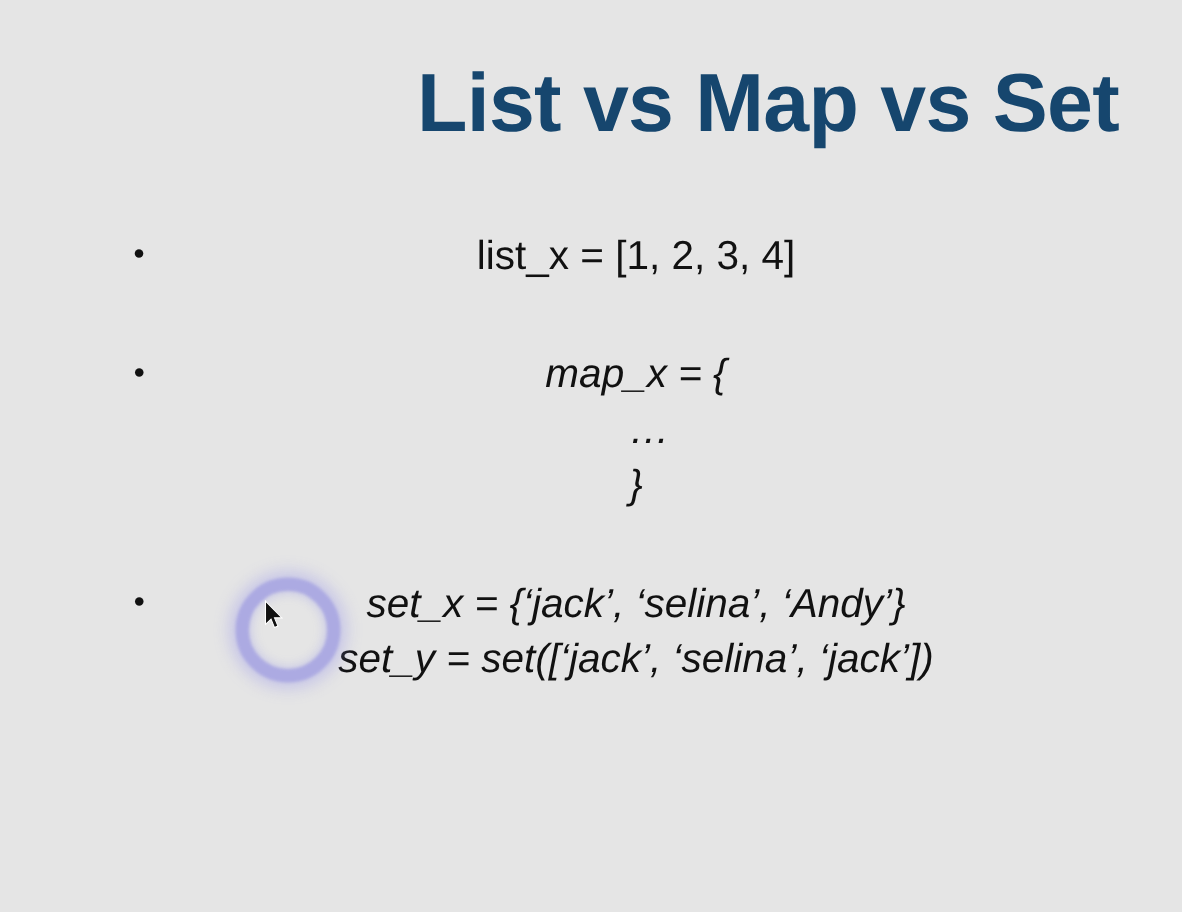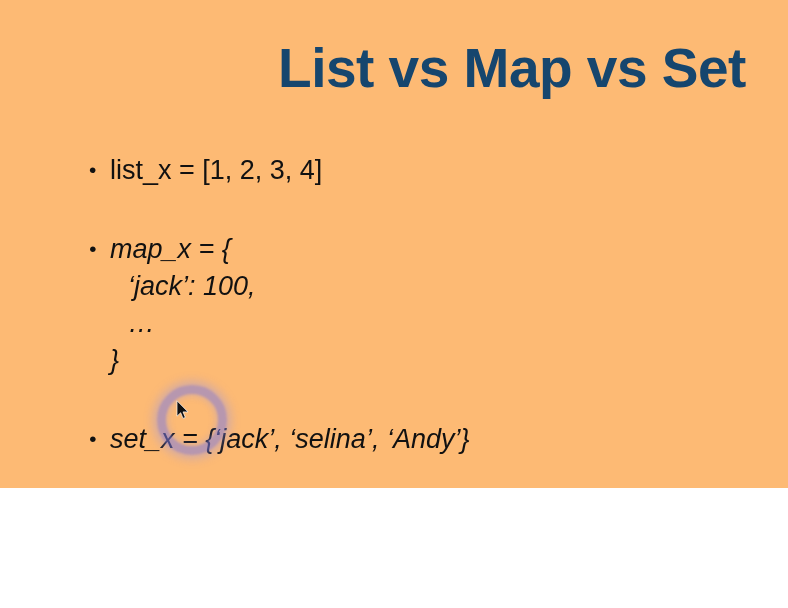--- a/index.html
+++ b/index.html
@@ -11,22 +11,22 @@
     width: 788px;
     height: 608px;
     overflow: hidden;
     font-family: "Liberation Sans", "DejaVu Sans", sans-serif;
     -webkit-font-smoothing: antialiased;
   }
 
   .slide {
     position: relative;
     width: 788px;
-    height: 488px;
-    background: #fdba74;
+    height: 608px;
+    background: #e5e5e5;
     overflow: hidden;
   }
 
   
   .title-box {
     position: absolute;
     left: 250px;
     top: 40px;
     width: 524px;
     text-align: center;
@@ -45,20 +45,21 @@
   
   .body-box {
     position: absolute;
     left: 88px;
     top: 152px;
     width: 650px;
   }
 
   .blk {
     position: relative;
+    text-align: center;
   }
   .blk + .blk {
     margin-top: 42px;
     font-style: italic;
   }
 
   .line {
     position: relative;
     font-family: "Liberation Sans", "DejaVu Sans", sans-serif;
     font-size: 27px;
@@ -124,27 +125,27 @@
   </div>
 
   <div class="body-box">
 
     <div class="blk">
       <div class="line bullet">list_x = [1, 2, 3, 4]</div>
     </div>
 
     <div class="blk">
       <div class="line bullet">map_x = {</div>
-      <div class="line indent">‘jack’: 100,</div>
       <div class="line indent">…</div>
       <div class="line cont">}</div>
     </div>
 
     <div class="blk">
       <div class="line bullet">set_x = {‘jack’, ‘selina’, ‘Andy’}</div>
+      <div class="line cont">set_y = set([‘jack’, ‘selina’, ‘jack’])</div>
     </div>
 
   </div>
 
   <div class="click-ring"></div>
 
   <svg class="cursor" viewBox="0 0 14 20" xmlns="http://www.w3.org/2000/svg">
     <path d="M1,0.8 L1,16.2 L4.7,12.7 L7.0,18.4 L9.3,17.4 L7.0,11.9 L12.0,11.9 Z" fill="#111111" stroke="#ffffff" stroke-width="0.7"></path>
   </svg>
 

